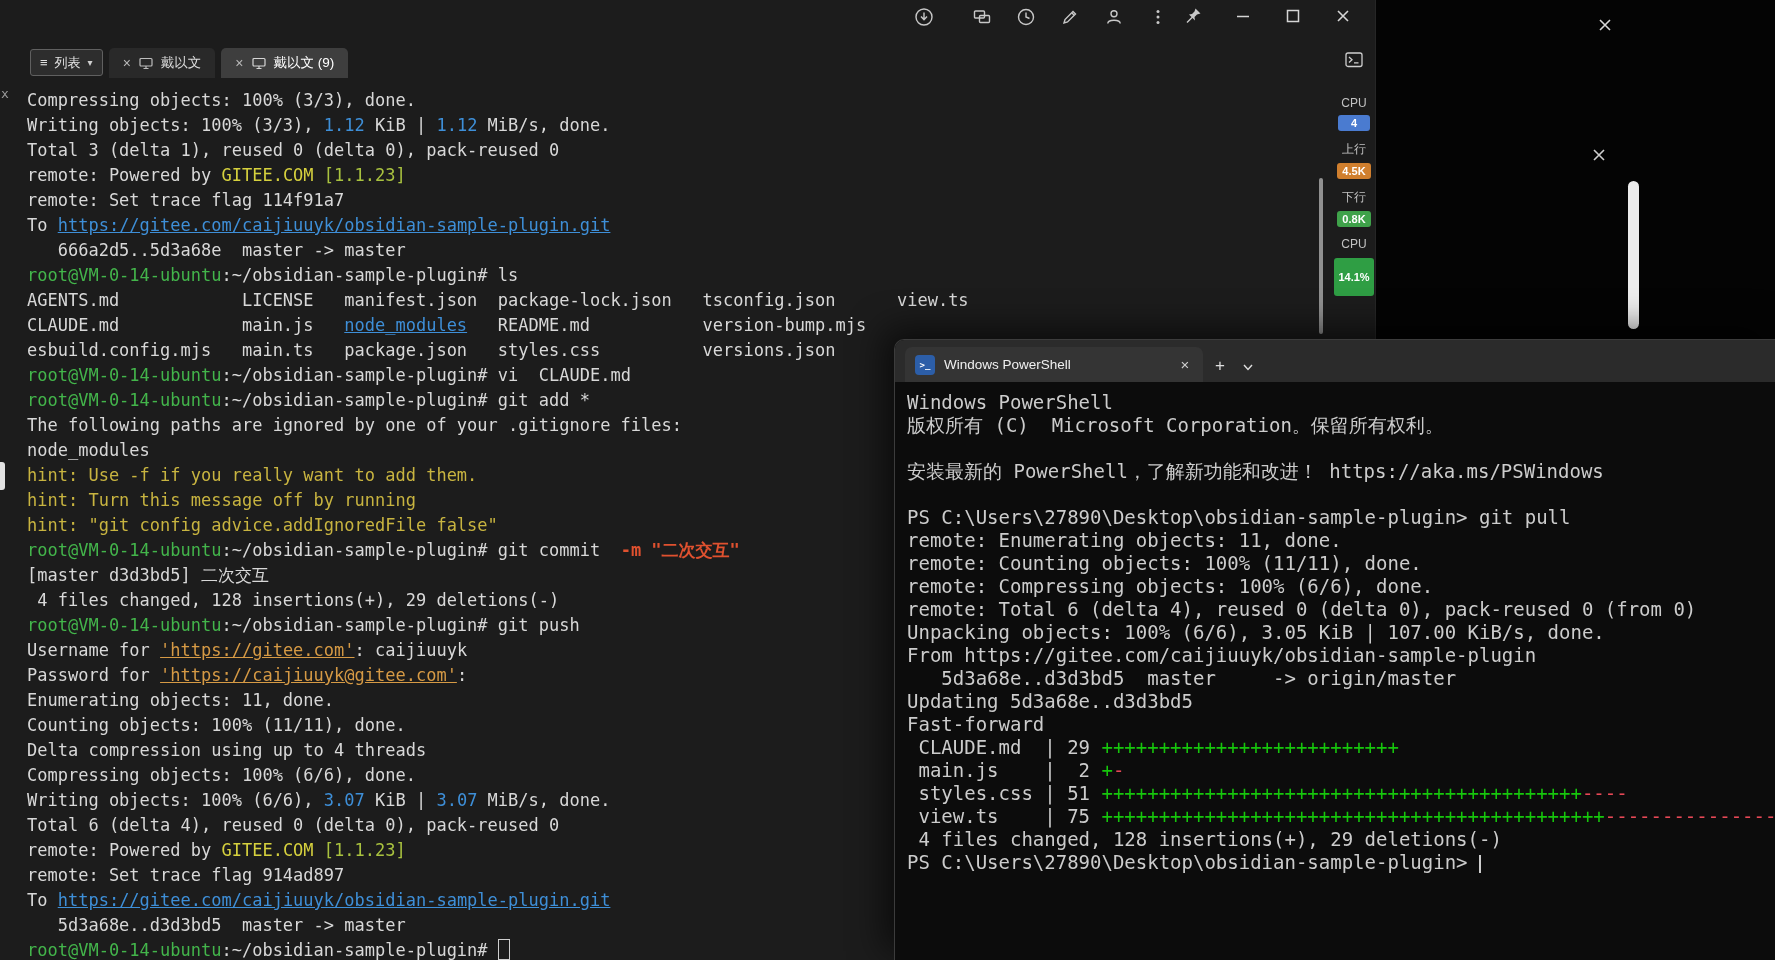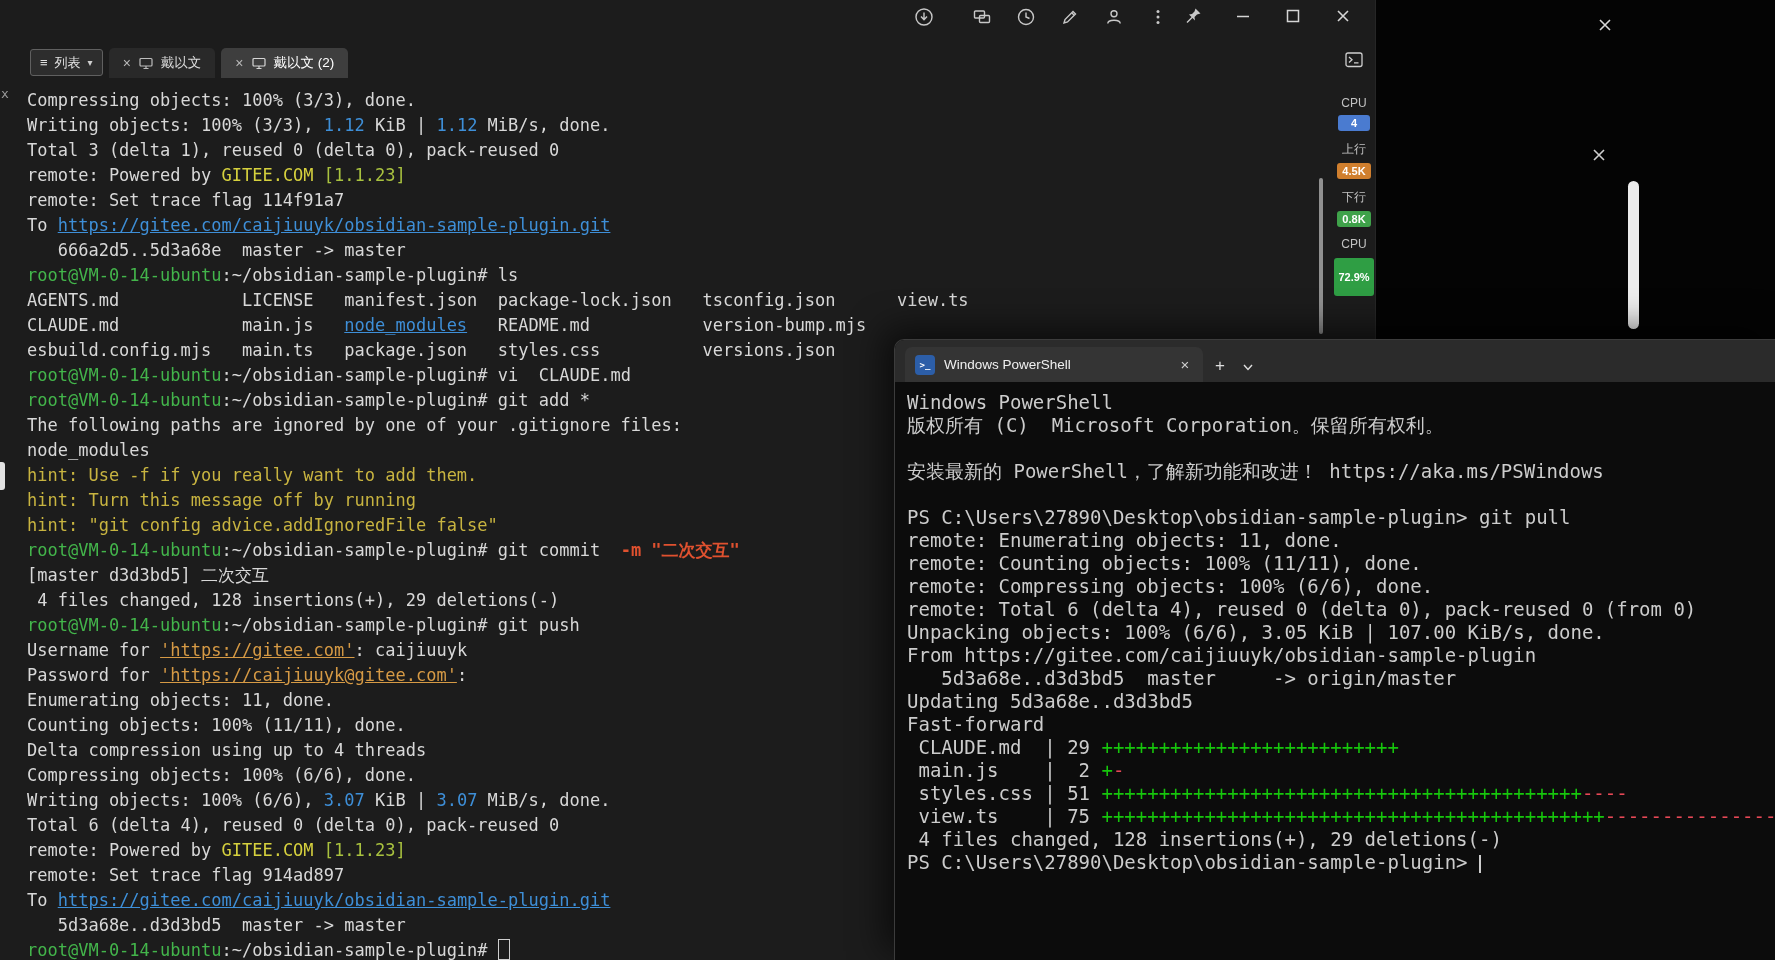--- a/index.html
+++ b/index.html
@@ -192,21 +192,21 @@
         <span>戴以文</span>
       </div>
       <div class="fs-tab active">
         <span class="tab-close">×</span>
         <span class="tab-screen">
           <svg width="14" height="13" viewBox="0 0 14 13" fill="none" stroke="#d6d6d6" stroke-width="1.2">
             <rect x="1" y="1.5" width="12" height="7.5" rx="1"></rect>
               <path d="M7 9 V11 M4.5 11.5 H9.5"></path>
             </svg>
         </span>
-        <span>戴以文 (2)</span>
+        <span>戴以文 (9)</span>
       </div>
     </div>
 
     <span class="left-x">x</span>
     <div class="left-handle"></div>
 
     <div class="fs-terminal"><div class="tline"><span>Compressing objects: 100% (3/3), done.</span></div><div class="tline"><span>Writing objects: 100% (3/3), </span><span style="color: rgb(62, 143, 216);">1.12</span><span> KiB | </span><span style="color: rgb(62, 143, 216);">1.12</span><span> MiB/s, done.</span></div><div class="tline"><span>Total 3 (delta 1), reused 0 (delta 0), pack-reused 0</span></div><div class="tline"><span>remote: Powered by </span><span style="color: rgb(214, 209, 62);">GITEE.COM</span><span> </span><span style="color: rgb(169, 194, 63);">[1.1.23]</span></div><div class="tline"><span>remote: Set trace flag 114f91a7</span></div><div class="tline"><span>To </span><span style="color: rgb(62, 143, 216); text-decoration: underline;">https://gitee.com/caijiuuyk/obsidian-sample-plugin.git</span></div><div class="tline"><span>   666a2d5..5d3a68e  master -&gt; master</span></div><div class="tline"><span style="color: rgb(67, 181, 75);">root@VM-0-14-ubuntu</span><span>:~/obsidian-sample-plugin# ls</span></div><div class="tline"><span>AGENTS.md            LICENSE   manifest.json  package-lock.json   tsconfig.json      view.ts</span></div><div class="tline"><span>CLAUDE.md            main.js   </span><span style="color: rgb(62, 143, 216); text-decoration: underline;">node_modules</span><span>   README.md           version-bump.mjs</span></div><div class="tline"><span>esbuild.config.mjs   main.ts   package.json   styles.css          versions.json</span></div><div class="tline"><span style="color: rgb(67, 181, 75);">root@VM-0-14-ubuntu</span><span>:~/obsidian-sample-plugin# vi  CLAUDE.md</span></div><div class="tline"><span style="color: rgb(67, 181, 75);">root@VM-0-14-ubuntu</span><span>:~/obsidian-sample-plugin# git add *</span></div><div class="tline"><span>The following paths are ignored by one of your .gitignore files:</span></div><div class="tline"><span>node_modules</span></div><div class="tline"><span style="color: rgb(200, 180, 64);">hint: Use -f if you really want to add them.</span></div><div class="tline"><span style="color: rgb(200, 180, 64);">hint: Turn this message off by running</span></div><div class="tline"><span style="color: rgb(200, 180, 64);">hint: "git config advice.addIgnoredFile false"</span></div><div class="tline"><span style="color: rgb(67, 181, 75);">root@VM-0-14-ubuntu</span><span>:~/obsidian-sample-plugin# git commit  </span><span style="color: rgb(224, 81, 47); font-weight: bold;">-m "二次交互"</span></div><div class="tline"><span>[master d3d3bd5] 二次交互</span></div><div class="tline"><span> 4 files changed, 128 insertions(+), 29 deletions(-)</span></div><div class="tline"><span style="color: rgb(67, 181, 75);">root@VM-0-14-ubuntu</span><span>:~/obsidian-sample-plugin# git push</span></div><div class="tline"><span>Username for </span><span style="color: rgb(214, 154, 69); text-decoration: underline;">'https://gitee.com'</span><span>: caijiuuyk</span></div><div class="tline"><span>Password for </span><span style="color: rgb(214, 154, 69); text-decoration: underline;">'https://caijiuuyk@gitee.com'</span><span>:</span></div><div class="tline"><span>Enumerating objects: 11, done.</span></div><div class="tline"><span>Counting objects: 100% (11/11), done.</span></div><div class="tline"><span>Delta compression using up to 4 threads</span></div><div class="tline"><span>Compressing objects: 100% (6/6), done.</span></div><div class="tline"><span>Writing objects: 100% (6/6), </span><span style="color: rgb(62, 143, 216);">3.07</span><span> KiB | </span><span style="color: rgb(62, 143, 216);">3.07</span><span> MiB/s, done.</span></div><div class="tline"><span>Total 6 (delta 4), reused 0 (delta 0), pack-reused 0</span></div><div class="tline"><span>remote: Powered by </span><span style="color: rgb(214, 209, 62);">GITEE.COM</span><span> </span><span style="color: rgb(169, 194, 63);">[1.1.23]</span></div><div class="tline"><span>remote: Set trace flag 914ad897</span></div><div class="tline"><span>To </span><span style="color: rgb(62, 143, 216); text-decoration: underline;">https://gitee.com/caijiuuyk/obsidian-sample-plugin.git</span></div><div class="tline"><span>   5d3a68e..d3d3bd5  master -&gt; master</span></div><div class="tline"><span style="color: rgb(67, 181, 75);">root@VM-0-14-ubuntu</span><span>:~/obsidian-sample-plugin# </span><span class="cursor-hollow"></span></div></div>
 
     <div class="fs-scrollthumb"></div>
 
@@ -218,21 +218,21 @@
           </svg>
       </div>
       <div style="display:flex;flex-direction:column;align-items:center;">
           <div class="mon-label">CPU</div>
           <div class="mon-badge" style="background: rgb(74, 123, 208);">4</div>
           <div class="mon-label">上行</div>
           <div class="mon-badge" style="background: rgb(208, 127, 46);">4.5K</div>
           <div class="mon-label">下行</div>
           <div class="mon-badge" style="background: rgb(63, 162, 74);">0.8K</div>
           <div class="mon-label">CPU</div>
-          <div class="mon-badge tall" style="background: rgb(47, 158, 68);">72.9%</div>
+          <div class="mon-badge tall" style="background: rgb(47, 158, 68);">14.1%</div>
         </div>
     </div>
   </div>
 
   <div class="ps-window">
     <div class="ps-titlebar">
       <div class="ps-tab">
         <span class="ps-appicon">&gt;_</span>
         <span class="ps-tab-label">Windows PowerShell</span>
         <span class="ps-tab-close">×</span>

